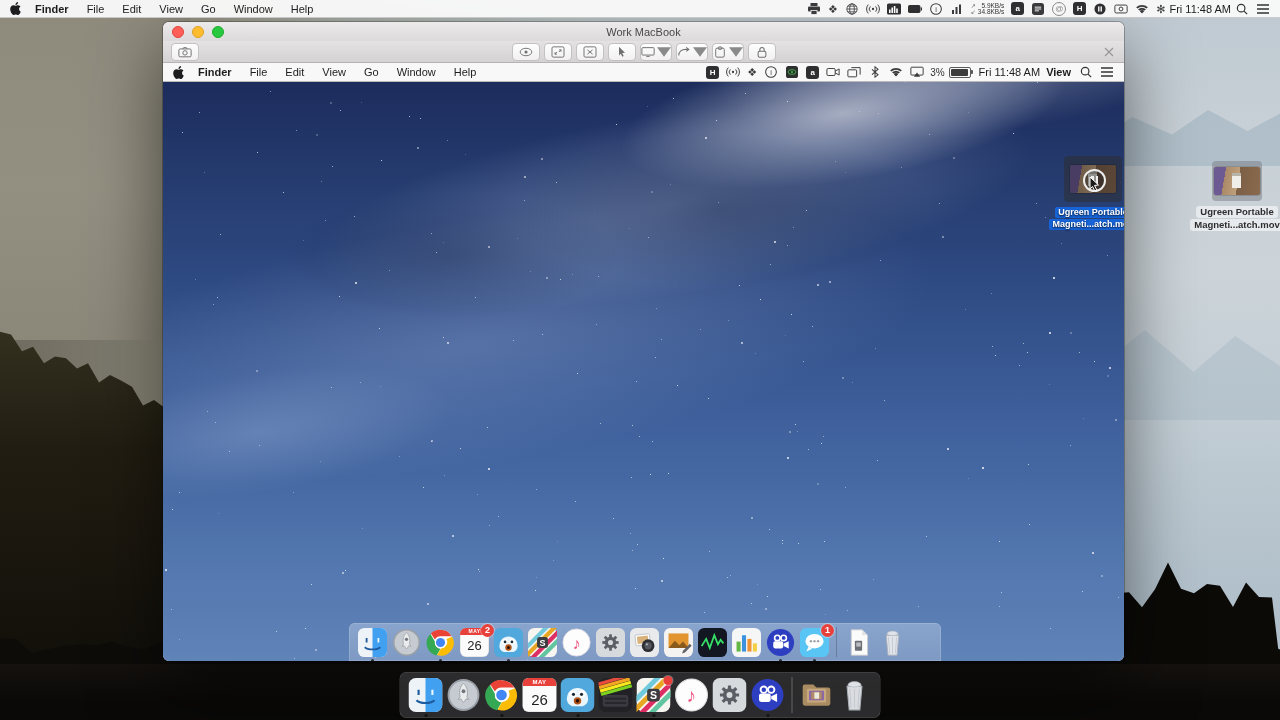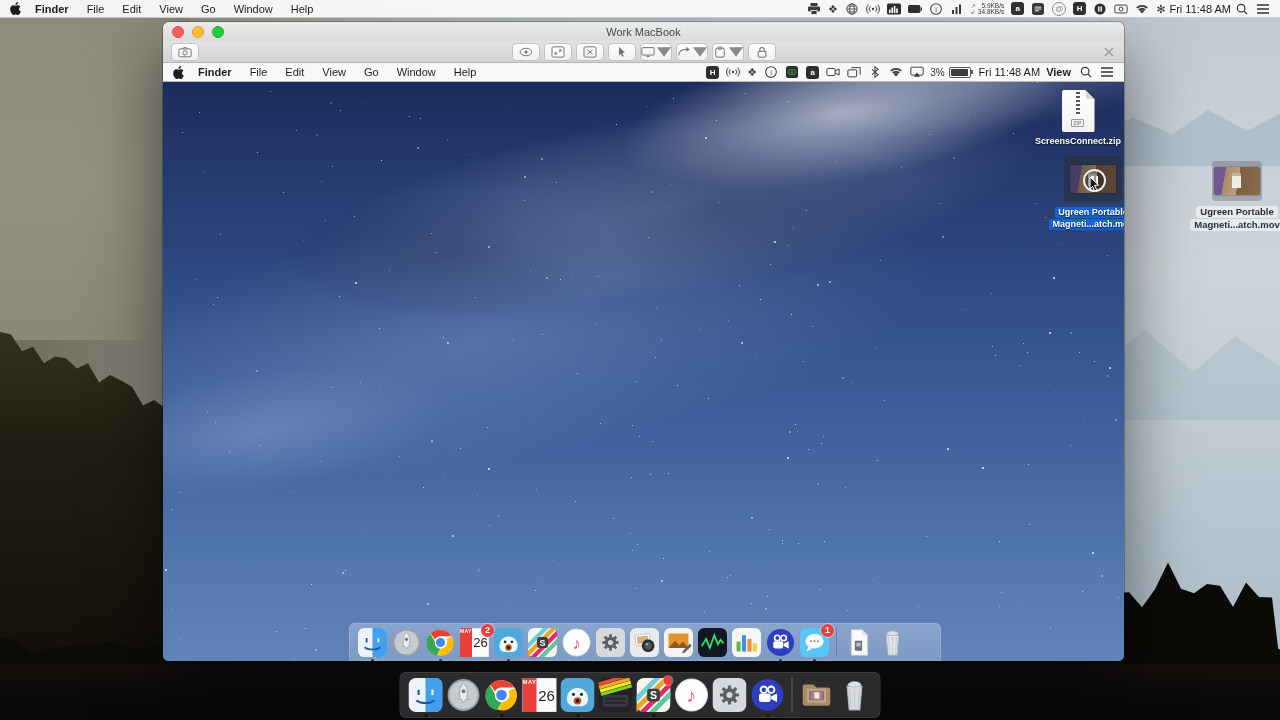--- a/index.html
+++ b/index.html
@@ -111,21 +111,21 @@
   .dock-item{position:relative;display:flex;flex-direction:column;align-items:center}
   .dock-ic{position:relative;border-radius:6px}
   #remdock .dock-ic{width:29px;height:29px}
   .dock-ic svg{width:100%;height:100%;display:block}
   .rdot{width:3px;height:3px;border-radius:50%;background:rgba(20,20,22,.8);position:absolute;bottom:-5px;left:50%;margin-left:-1.5px}
   .badge{position:absolute;top:-4px;right:-5px;min-width:13px;height:13px;border-radius:7px;background:#e8413c;
     color:#fff;font-size:9px;font-weight:700;line-height:13px;text-align:center;padding:0 2px;box-sizing:border-box;
     box-shadow:0 0 0 1px rgba(255,255,255,.35)}
   .badge.dot{min-width:9px;height:9px;padding:0;top:-2px;right:-2px}
   .dock-sep{width:1px;align-self:stretch;margin:4px 2px;background:rgba(30,30,40,.25)}
-  .cal{width:100%;height:100%;background:#fbfbfb;border-radius:0;overflow:hidden;display:flex;flex-direction:row;
+  .cal{width:100%;height:100%;background:#fbfbfb;border-radius:6px;overflow:hidden;display:flex;flex-direction:column;
     box-shadow:inset 0 0 0 .5px rgba(0,0,0,.15)}
   .cal-m{background:#e8413c;color:#fff;font-size:5px;line-height:7px;text-align:center;font-weight:700;letter-spacing:.4px}
   .cal-d{flex:1;display:flex;align-items:center;justify-content:center;font-size:13px;color:#1f1f1f}
   
   #hostdock{left:50%;bottom:2px;transform:translateX(-50%);height:46px;border-radius:7px;z-index:35;
     background:rgba(66,66,70,.60);box-shadow:inset 0 0 0 .5px rgba(255,255,255,.18);
     display:flex;align-items:center;gap:4px;padding:0 9px}
   #hostdock .dock-ic{width:34px;height:34px}
   #hostdock .rdot{background:rgba(15,15,17,.9)}
   #hostdock .dock-sep{background:rgba(255,255,255,.28);margin:5px 3px}
@@ -721,28 +721,20 @@
           <span class="star" style="left:38.86%;top:85.51%;width:1px;height:1px;opacity:0.30"></span>
           <span class="star" style="left:60.60%;top:1.88%;width:1px;height:1px;opacity:0.80"></span>
           <span class="star" style="left:16.83%;top:23.81%;width:1px;height:1px;opacity:0.54"></span>
           <span class="star" style="left:96.90%;top:48.14%;width:1px;height:1px;opacity:0.89"></span>
           <span class="star" style="left:81.06%;top:26.59%;width:2px;height:2px;opacity:0.52"></span>
           <span class="star" style="left:25.57%;top:5.86%;width:1px;height:1px;opacity:0.81"></span>
           <span class="star" style="left:89.09%;top:48.94%;width:1px;height:1px;opacity:0.71"></span>
           <span class="star" style="left:63.56%;top:27.49%;width:2px;height:2px;opacity:0.85"></span>
         </div>
 
-      <div class="dicon" id="zipicon">
-        <span class="zipfile">
-          <span class="fold"></span>
-            <span class="zipper"></span>
-          <span class="ztag">ZIP</span>
-        </span>
-        <span class="dlabel ziplabel">ScreensConnect.zip</span>
-      </div>
 
       <div class="dicon" id="movicon">
         <span class="selback">
           <span class="thumb dim">
               <span class="card"></span>
               <span class="pause"></span>
             </span>
         </span>
         <span class="movlabel dlabel">
           <span>Ugreen Portable</span>

